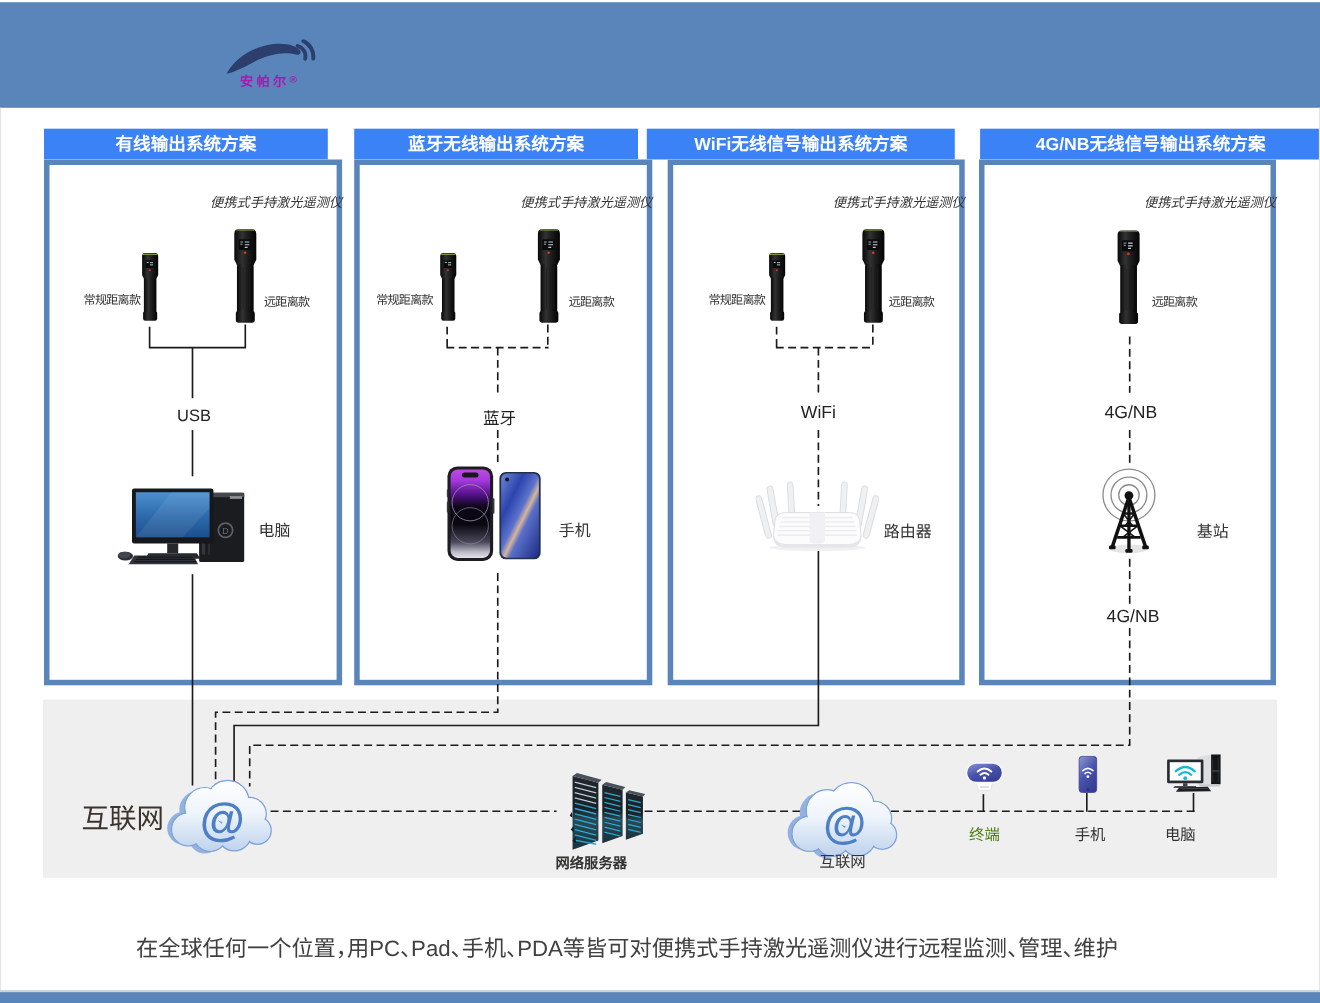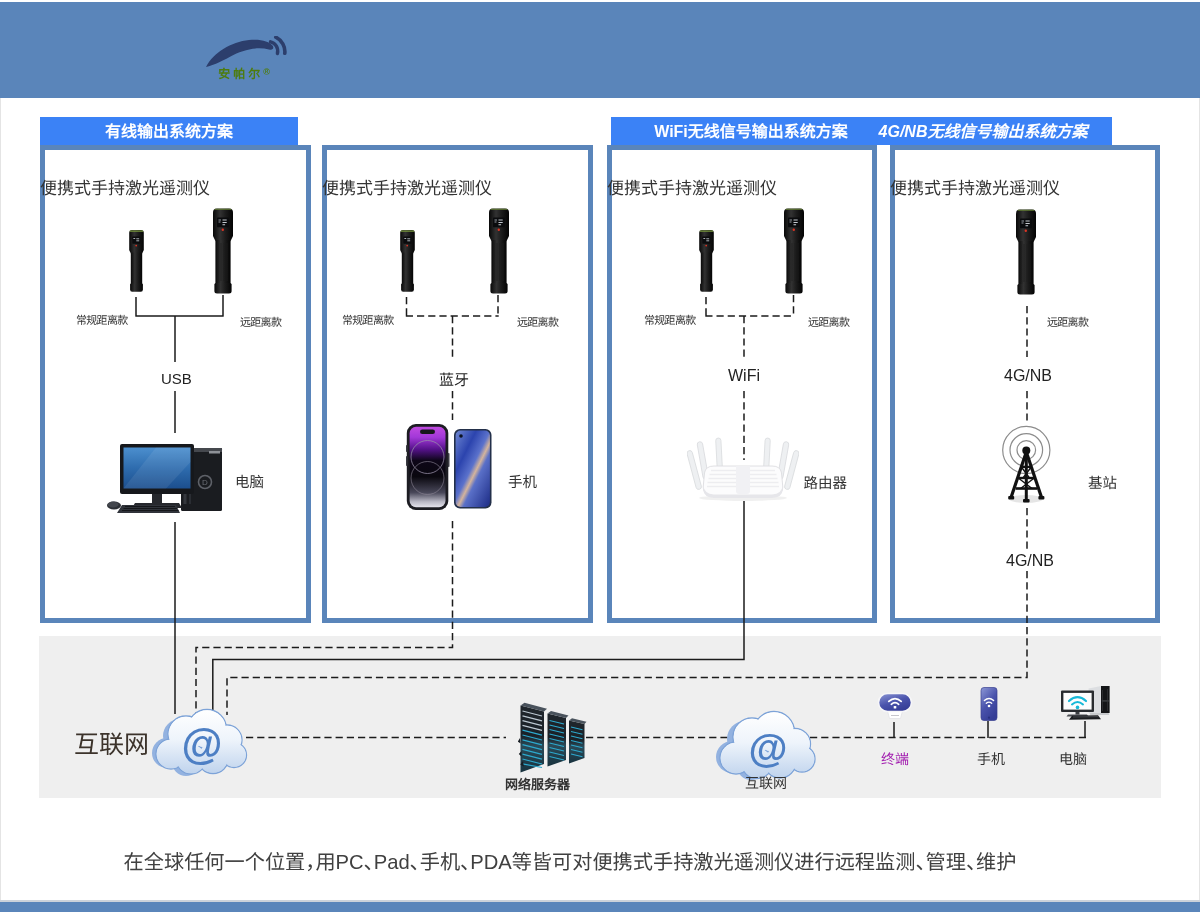--- a/index.html
+++ b/index.html
@@ -3,22 +3,22 @@
 <meta charset="utf-8">
 <style>
 html,body{margin:0;padding:0;}
 body{width:1200px;height:912px;background:#fff;font-family:"Liberation Sans",sans-serif;overflow:hidden;}
 .page{position:relative;width:1200px;height:912px;background:#fff;}
 .abs{position:absolute;}
 .hdr{left:0;top:2px;width:1200px;height:96px;background:#5a85ba;}
 .title{left:304px;top:32px;width:700px;color:#fff;font-size:34px;font-weight:bold;font-family:"Liberation Serif",serif;letter-spacing:0px;white-space:nowrap;}
 .lbl{height:28px;background:#3b82f6;color:#fff;font-size:16px;font-weight:bold;text-align:center;line-height:30px;top:117px;}
 .panel{top:145px;height:478px;border:5px solid #5a85ba;background:#fff;box-sizing:border-box;}
-.ptitle{top:174px;font-size:17px;color:#333;text-align:left;white-space:nowrap;}
-.slbl{font-size:11px;letter-spacing:-0.7px;color:#333;white-space:nowrap;margin-top:48px;}
+.ptitle{top:174px;font-size:12px;color:#333;text-align:right;white-space:nowrap;font-style:italic;}
+.slbl{font-size:11px;letter-spacing:-0.7px;color:#333;white-space:nowrap;}
 .mlbl{font-size:16px;color:#222;white-space:nowrap;}
 .blbl{font-size:14.5px;color:#333;white-space:nowrap;}
 .gray{left:39px;top:636px;width:1122px;height:162px;background:#efefef;}
 .btxt{left:0;top:846px;width:1140px;text-align:center;font-size:20.2px;font-weight:500;color:#404040;font-feature-settings:"halt" 1;}
 .bbar{left:0;top:900px;width:1200px;height:10px;background:#5a85ba;border-top:2px solid #ccd2da;box-sizing:content-box;}
 .inet{font-size:25px;color:#3c332b;font-weight:500;}
 svg{display:block;}
 </style>
 </head>
 <body>
@@ -27,25 +27,26 @@
   <div class="abs hdr"></div>
   <div class="abs" style="left:205px;top:36px;width:90px;height:32px;">
     <svg width="90" height="34" viewBox="0 0 90 34">
       <path d="M1,31 C9,16 26,6 44,4 C56,2.7 64.5,5.8 67.5,9.5 C69.3,11.8 68,14.8 64,13.6 C52,10.2 37,14 25.5,20.5 C14.5,26.5 6,30 1,31 Z" fill="#2c3e6c"></path>
       <g fill="none" stroke="#2c3e6c" stroke-linecap="round">
         <path d="M65.5,5.8 A9.5,9.5 0 0 1 72.4,17.5" stroke-width="3.4"></path>
         <path d="M70.8,1.2 A16,16 0 0 1 79.8,17.3" stroke-width="3.6"></path>
       </g>
     </svg>
   </div>
-  <div class="abs" style="left:204px;top:64px;width:80px;text-align:center;font-size:12px;font-weight:bold;color:#4d7c0f;letter-spacing:3px;white-space:nowrap;">安帕尔<span style="font-size:9px;letter-spacing:0;vertical-align:3px;">®</span></div>
+  <div class="abs" style="left:204px;top:64px;width:80px;text-align:center;font-size:12px;font-weight:bold;color:#a21caf;letter-spacing:3px;white-space:nowrap;">安帕尔<span style="font-size:9px;letter-spacing:0;vertical-align:3px;">®</span></div>
 
   <div class="abs lbl" style="left:40px;width:258px;">有线输出系统方案</div>
-  <div class="abs lbl" style="left:611px;width:280px;">WiFi无线信号输出系统方案</div>
-  <div class="abs lbl" style="left:854px;width:258px;font-style:italic;">4G/NB无线信号输出系统方案</div>
+  <div class="abs lbl" style="left:322px;width:258px;">蓝牙无线输出系统方案</div>
+  <div class="abs lbl" style="left:588px;width:280px;">WiFi无线信号输出系统方案</div>
+  <div class="abs lbl" style="left:891px;width:310px;">4G/NB无线信号输出系统方案</div>
 
   <div class="abs panel" style="left:40px;width:271px;"></div>
   <div class="abs panel" style="left:322px;width:271px;"></div>
   <div class="abs panel" style="left:607px;width:270px;"></div>
   <div class="abs panel" style="left:890px;width:270px;"></div>
 
   <div class="abs gray"></div>
 
   <div class="abs ptitle" style="left:40px;width:271px;">便携式手持激光遥测仪</div>
   <div class="abs ptitle" style="left:322px;width:271px;">便携式手持激光遥测仪</div>
@@ -426,21 +427,21 @@
   <div class="abs mlbl" style="left:1006px;top:552px;">4G/NB</div>
 
   <div class="abs blbl" style="left:235px;top:470px;">电脑</div>
   <div class="abs blbl" style="left:508px;top:470px;">手机</div>
   <div class="abs blbl" style="left:803.5px;top:471px;">路由器</div>
   <div class="abs blbl" style="left:1088px;top:471px;">基站</div>
 
   <div class="abs inet" style="left:74px;top:724px;">互联网</div>
   <div class="abs" style="left:505px;top:774px;width:96px;text-align:left;font-size:13px;color:#333;font-weight:bold;">网络服务器</div>
   <div class="abs" style="left:716px;top:772px;width:100px;text-align:center;font-size:14px;color:#333;">互联网</div>
-  <div class="abs" style="left:855px;top:748px;width:80px;text-align:center;font-size:14px;color:#a21caf;">终端</div>
+  <div class="abs" style="left:855px;top:748px;width:80px;text-align:center;font-size:14px;color:#4d7c0f;">终端</div>
   <div class="abs" style="left:951px;top:748px;width:80px;text-align:center;font-size:14px;color:#333;">手机</div>
   <div class="abs" style="left:1033px;top:748px;width:80px;text-align:center;font-size:14px;color:#333;">电脑</div>
 
   <div class="abs btxt">在全球任何一个位置，用PC、Pad、手机、PDA等皆可对便携式手持激光遥测仪进行远程监测、管理、维护</div>
   <div class="abs" style="left:0;top:98px;width:1px;height:814px;background:#e4e4e4;"></div>
   <div class="abs" style="left:1199px;top:98px;width:1px;height:814px;background:#e4e4e4;"></div>
   <div class="abs bbar"></div>
 </div>
 
 </body></html>

